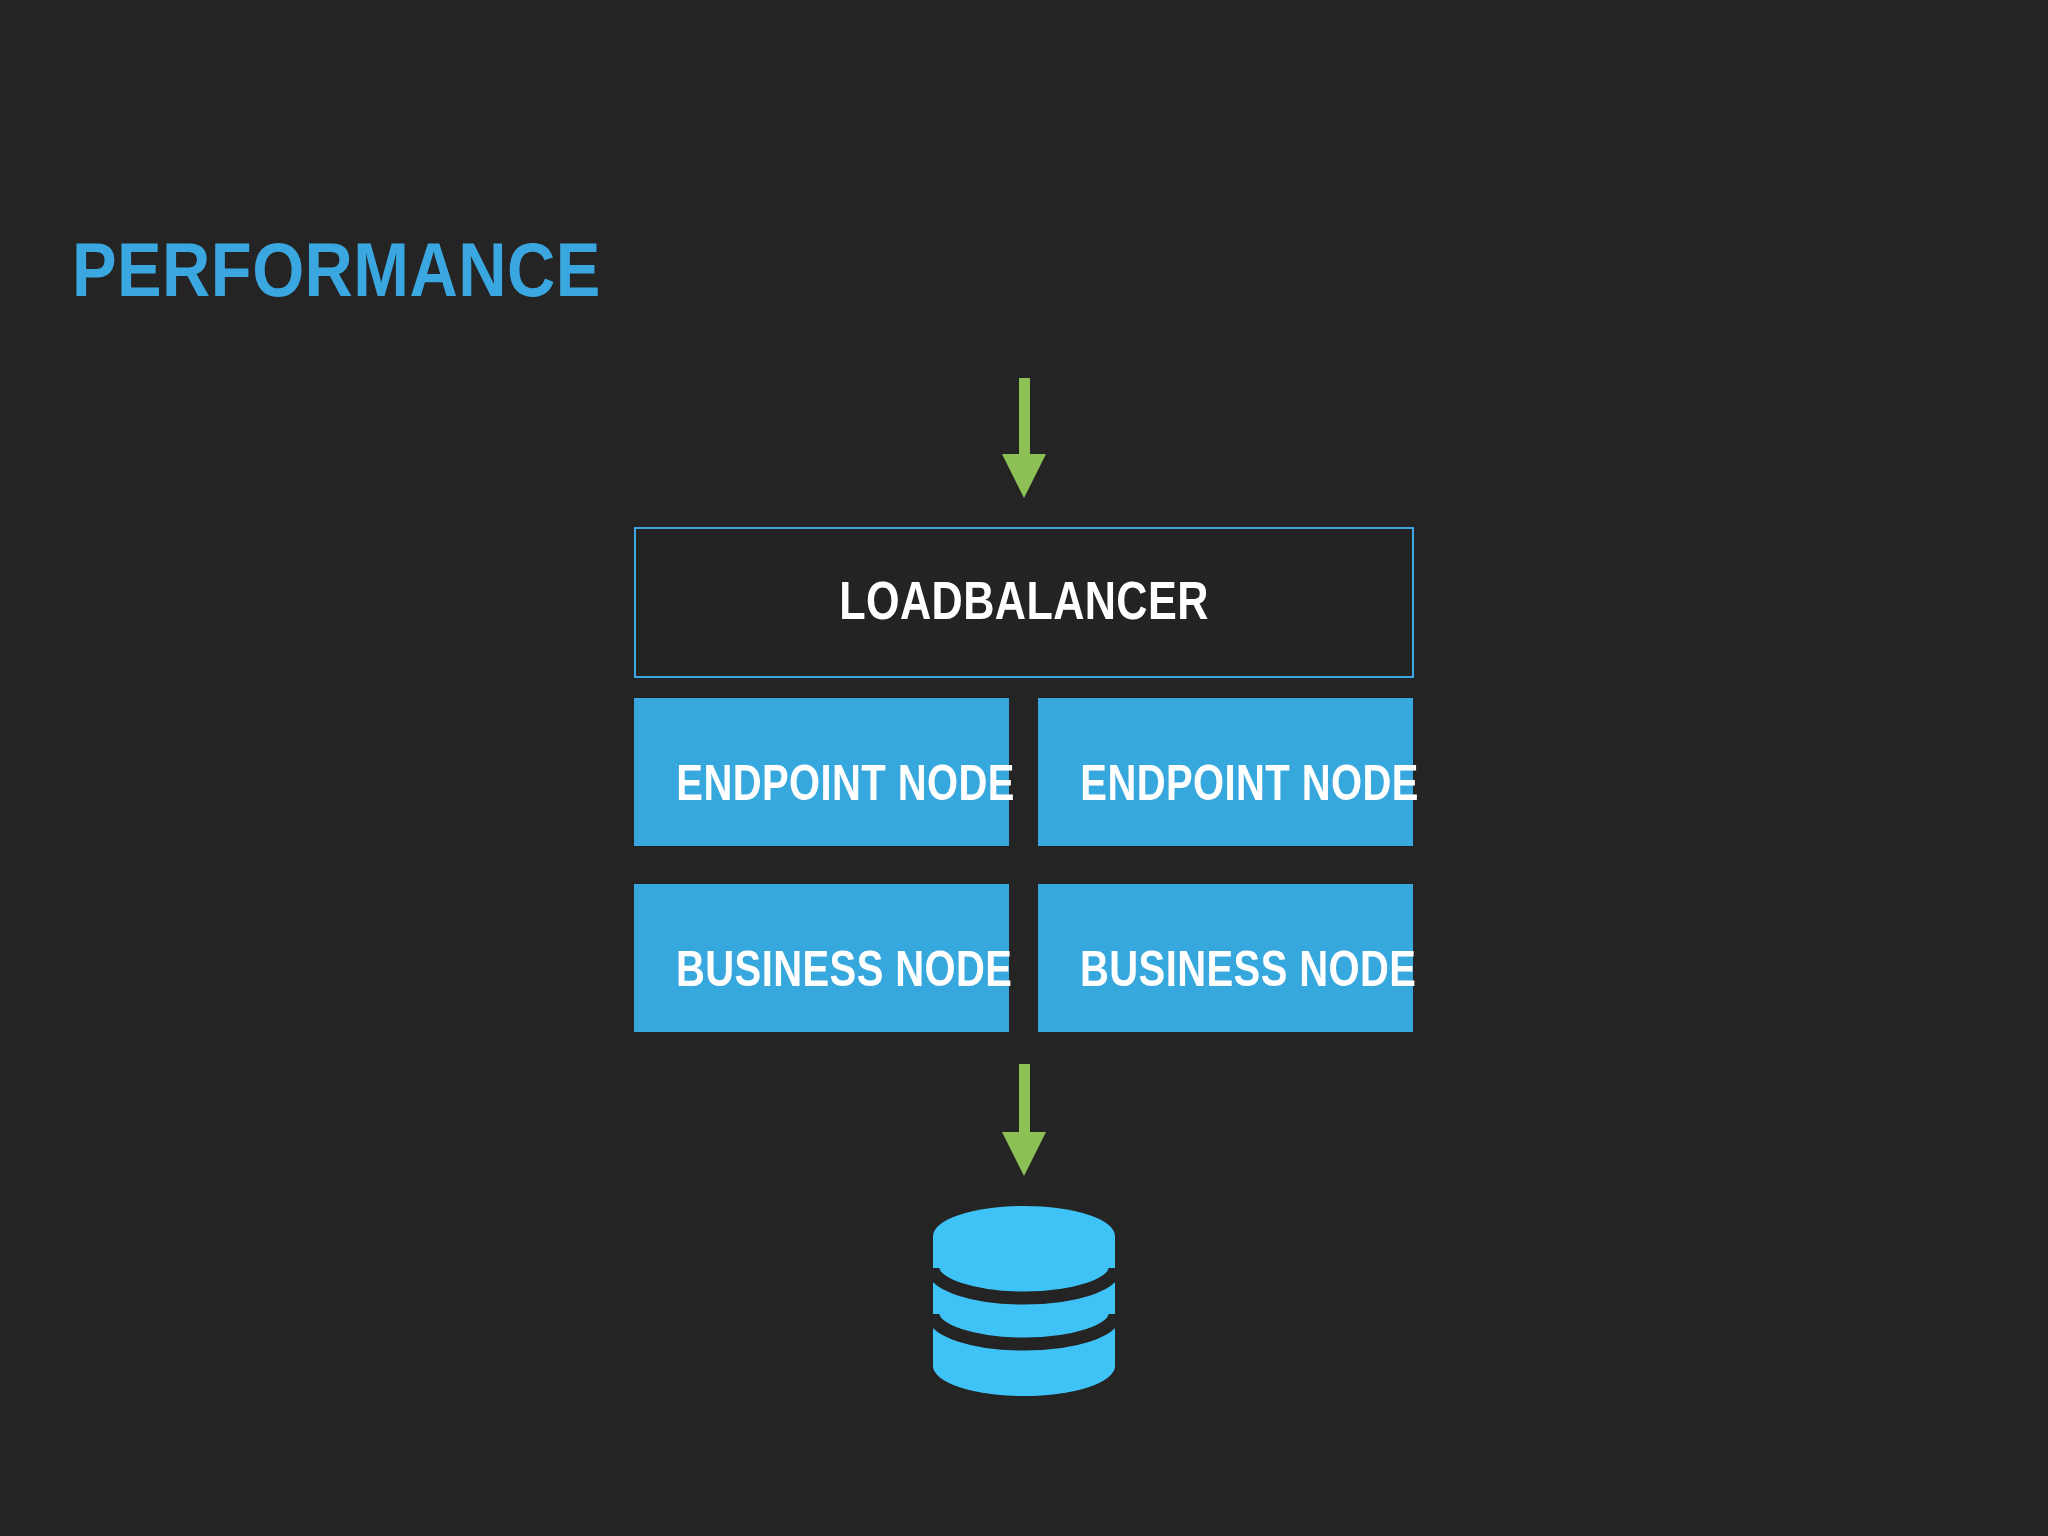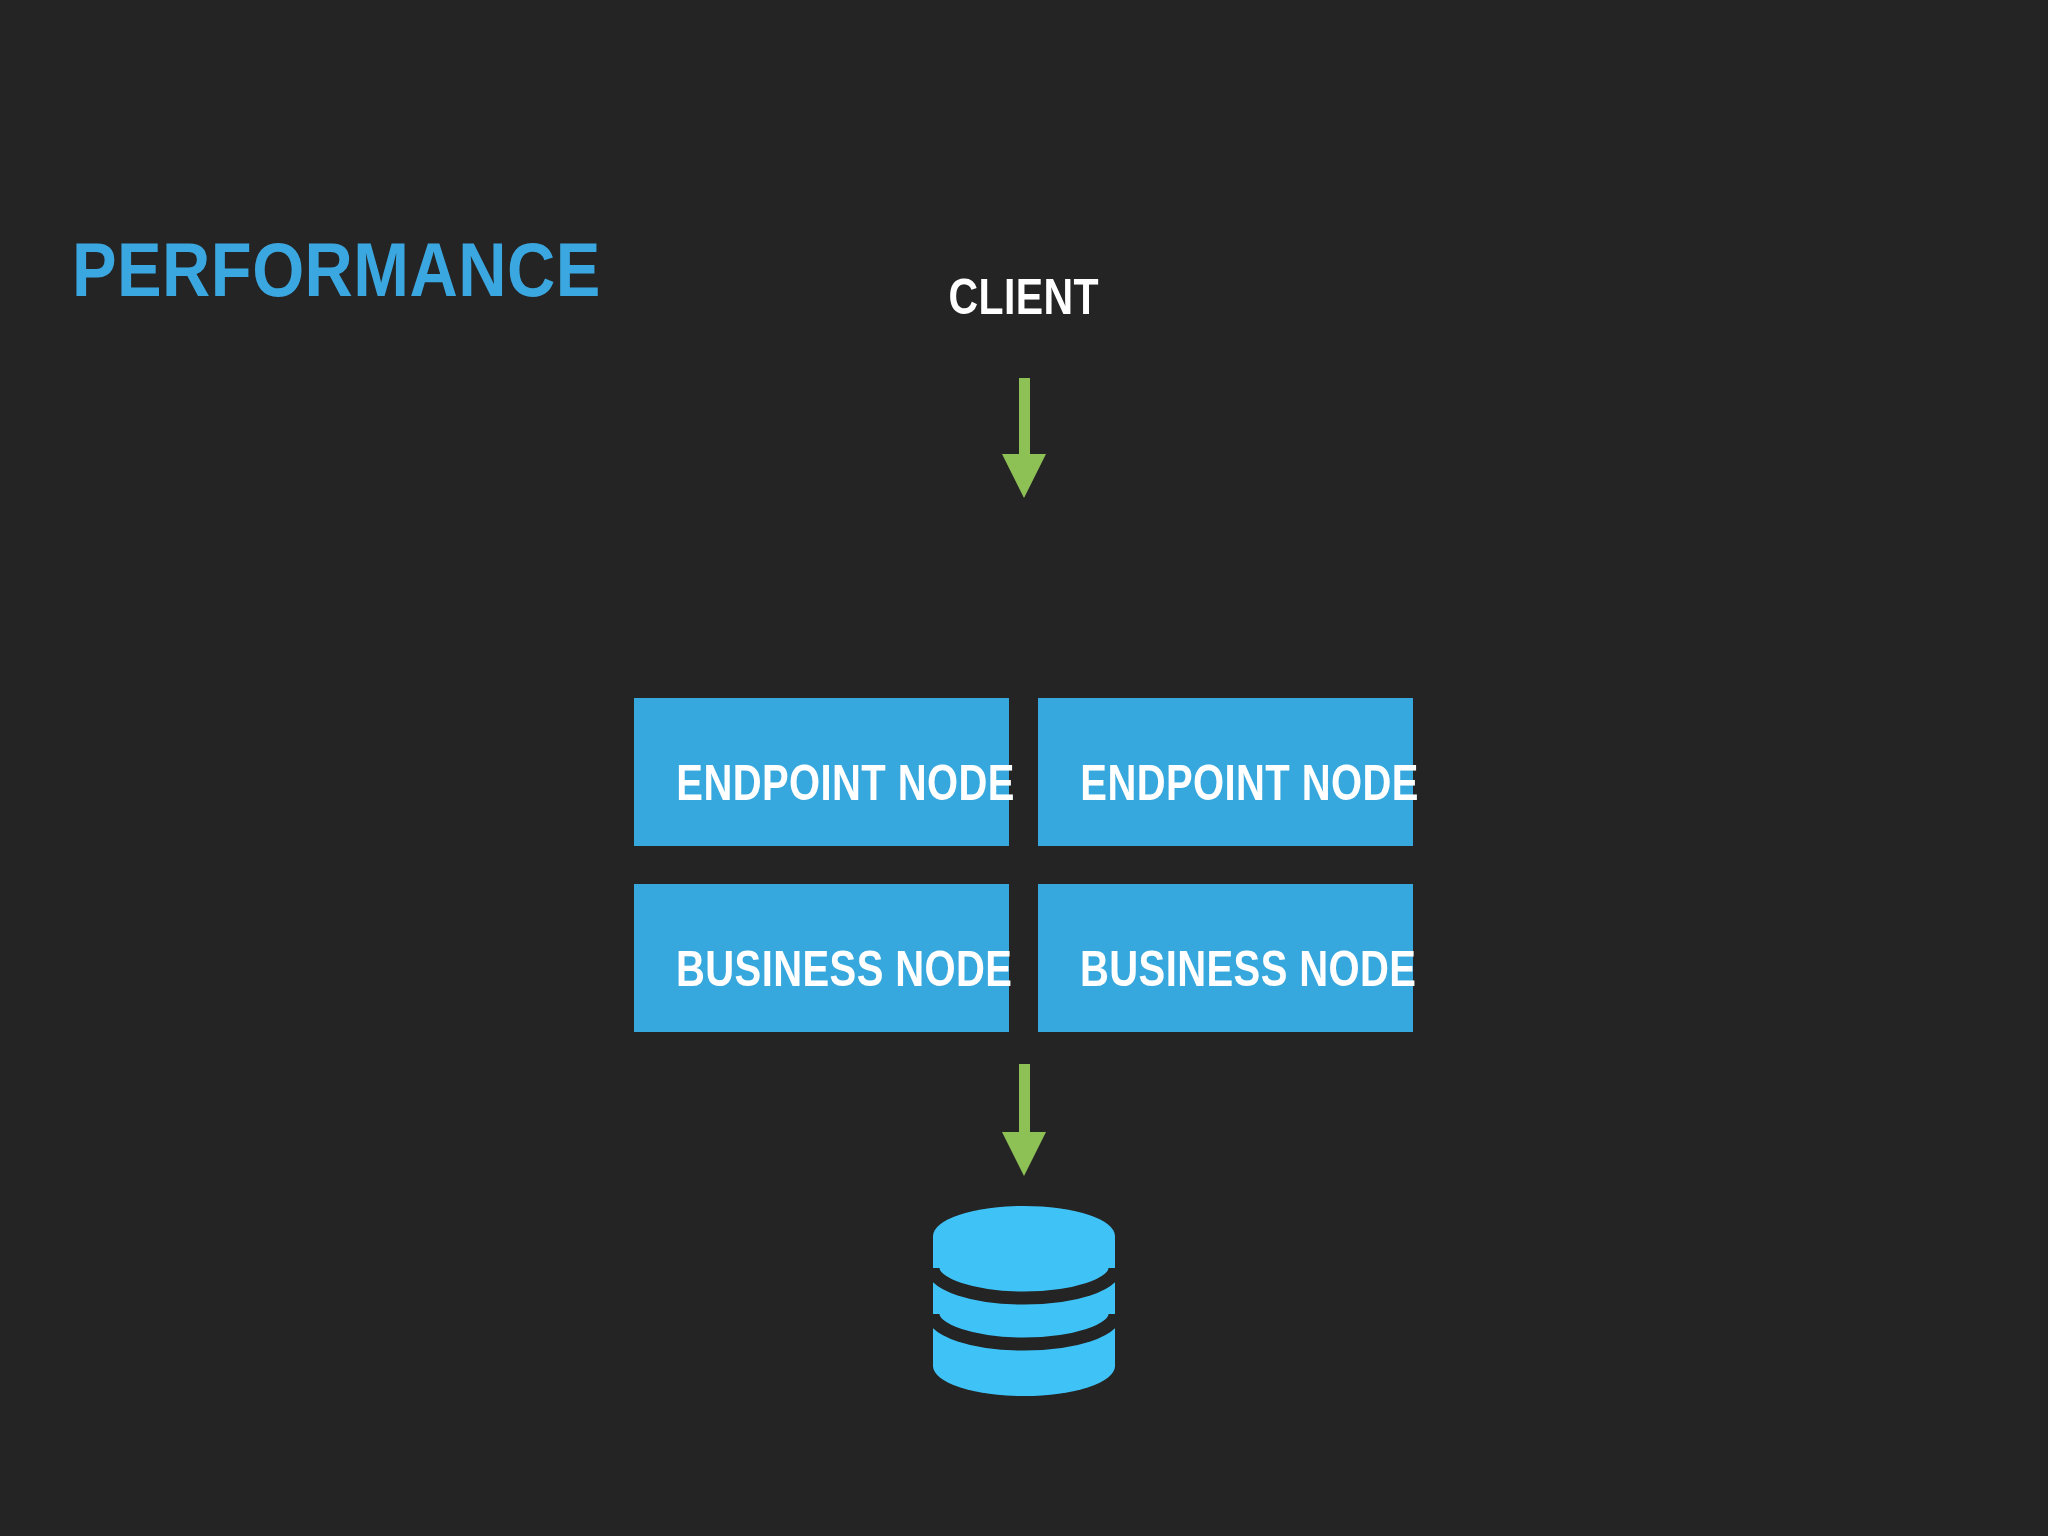--- a/index.html
+++ b/index.html
@@ -155,27 +155,29 @@
     height: 190px;
   }
 </style>
 </head>
 <body>
 
 <div id="slide">
 
   <div id="slide-title">PERFORMANCE</div>
 
-  <div id="client-label"><span>CLIENT</span></div>
 
   <div id="arrow-client-to-lb" class="flow-arrow">
     <div class="shaft"></div>
     <div class="head"></div>
   </div>
 
+  <div id="loadbalancer-box">
+    <div id="loadbalancer-label"><span>LOADBALANCER</span></div>
+  </div>
 
   <div class="node-box col-left row-endpoint">
     <div class="node-label"><span>ENDPOINT NODE</span></div>
   </div>
 
   <div class="node-box col-right row-endpoint">
     <div class="node-label"><span>ENDPOINT NODE</span></div>
   </div>
 
   <div class="node-box col-left row-business">

